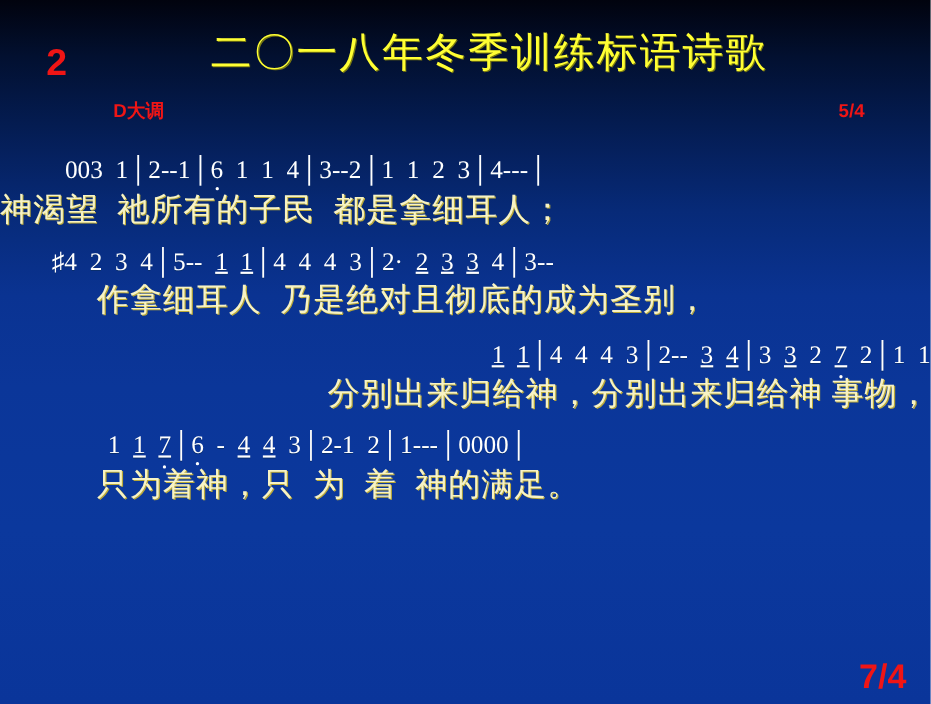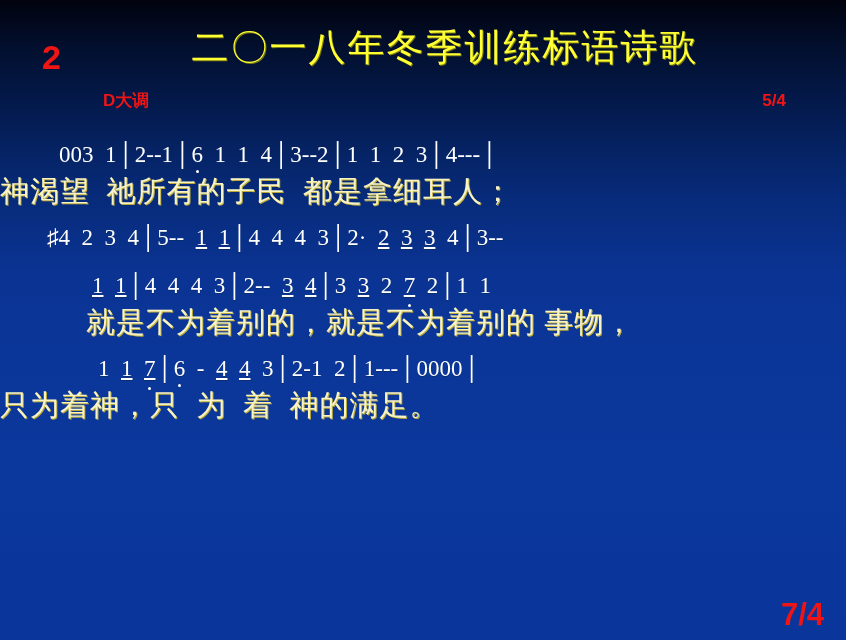--- a/index.html
+++ b/index.html
@@ -137,25 +137,25 @@
   .bar { padding: 0 1px; }
 
   
   #line-1 .notation { padding-left: 59px; }
   #line-1 .lyrics   { }
   #line-2 .notation { padding-left: 47px; }
   #line-2 .lyrics   { padding-left: 88px; }
   #line-3 .notation { padding-left: 92px; }
   #line-3 .lyrics   { padding-left: 86px; }
   #line-4 .notation { padding-left: 98px; }
-  #line-4 .lyrics   { }
+  #line-4 .lyrics   { padding-left: 88px; }
 
   #line-1 { margin-bottom: 12px; }
   #line-2 { margin-bottom: 14px; }
-  #line-3 { margin-bottom: 12px; }
+  #line-3 { margin-bottom: 12px; text-align: right; }
 
   
   #page-indicator {
     position: absolute;
     right: 22px;
     bottom: 10px;
     color: #f01515;
     font-size: 31px;
     font-family: "Liberation Sans", sans-serif;
     font-weight: bold;
@@ -178,25 +178,26 @@
 
   <div id="stanza">
 
     <div class="music-line" id="line-1">
       <div class="notation"><span class="">003</span>&nbsp;&nbsp;<span class="">1</span><span class="bar">│</span><span class="">2--1</span><span class="bar">│</span><span class="oct-lo">6</span>&nbsp;&nbsp;<span class="">1</span>&nbsp;&nbsp;<span class="">1</span>&nbsp;&nbsp;<span class="">4</span><span class="bar">│</span><span class="">3--2</span><span class="bar">│</span><span class="">1</span>&nbsp;&nbsp;<span class="">1</span>&nbsp;&nbsp;<span class="">2</span>&nbsp;&nbsp;<span class="">3</span><span class="bar">│</span><span class="">4---</span><span class="bar">│</span></div>
       <div class="lyrics">神渴望  祂所有的子民  都是拿细耳人；</div>
     </div>
 
     <div class="music-line" id="line-2">
       <div class="notation"><span class="">♯4</span>&nbsp;&nbsp;<span class="">2</span>&nbsp;&nbsp;<span class="">3</span>&nbsp;&nbsp;<span class="">4</span><span class="bar">│</span><span class="">5--</span>&nbsp;&nbsp;<span class="beam">1</span>&nbsp;&nbsp;<span class="beam">1</span><span class="bar">│</span><span class="">4</span>&nbsp;&nbsp;<span class="">4</span>&nbsp;&nbsp;<span class="">4</span>&nbsp;&nbsp;<span class="">3</span><span class="bar">│</span><span class="">2·</span>&nbsp;&nbsp;<span class="beam">2</span>&nbsp;&nbsp;<span class="beam">3</span>&nbsp;&nbsp;<span class="beam">3</span>&nbsp;&nbsp;<span class="">4</span><span class="bar">│</span><span class="">3--</span></div>
+      <div class="lyrics">作拿细耳人  乃是绝对且彻底的成为圣别，</div>
     </div>
 
     <div class="music-line" id="line-3">
       <div class="notation"><span class="beam">1</span>&nbsp;&nbsp;<span class="beam">1</span><span class="bar">│</span><span class="">4</span>&nbsp;&nbsp;<span class="">4</span>&nbsp;&nbsp;<span class="">4</span>&nbsp;&nbsp;<span class="">3</span><span class="bar">│</span><span class="">2--</span>&nbsp;&nbsp;<span class="beam">3</span>&nbsp;&nbsp;<span class="beam">4</span><span class="bar">│</span><span class="">3</span>&nbsp;&nbsp;<span class="beam">3</span>&nbsp;&nbsp;<span class="">2</span>&nbsp;&nbsp;<span class="beam oct-lo">7</span>&nbsp;&nbsp;<span class="">2</span><span class="bar">│</span><span class="">1</span>&nbsp;&nbsp;<span class="">1</span></div>
-      <div class="lyrics">就是不为着别的，就是不为着别的 事物，</div>
+      <div class="lyrics">分别出来归给神，分别出来归给神 事物，</div>
     </div>
 
     <div class="music-line" id="line-4">
       <div class="notation"><span class="">1</span>&nbsp;&nbsp;<span class="beam">1</span>&nbsp;&nbsp;<span class="beam oct-lo">7</span><span class="bar">│</span><span class="oct-lo">6</span>&nbsp;&nbsp;<span class="">-</span>&nbsp;&nbsp;<span class="beam">4</span>&nbsp;&nbsp;<span class="beam">4</span>&nbsp;&nbsp;<span class="">3</span><span class="bar">│</span><span class="">2-1</span>&nbsp;&nbsp;<span class="">2</span><span class="bar">│</span><span class="">1---</span><span class="bar">│</span><span class="">0000</span><span class="bar">│</span></div>
       <div class="lyrics">只为着神，只  为  着  神的满足。</div>
     </div>
 
   </div>
 
   <div id="page-indicator">7/4</div>

